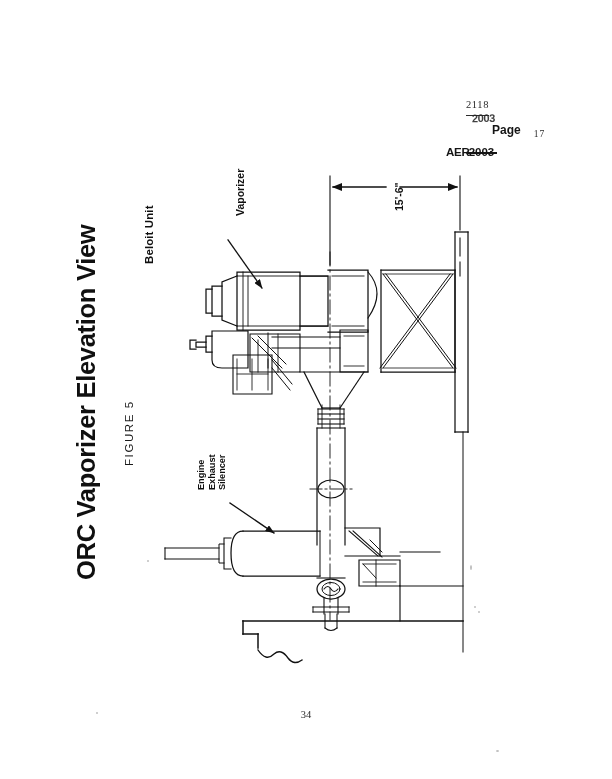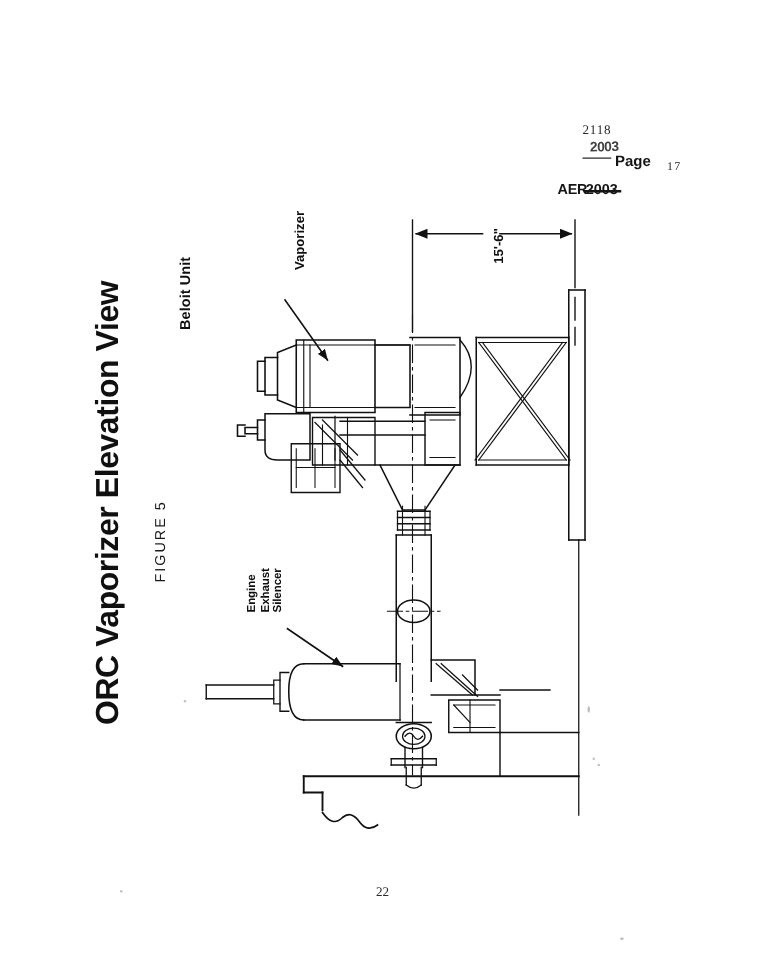--- a/index.html
+++ b/index.html
@@ -28,21 +28,21 @@
     text-align: left;
   }
   .stamp-docnum {
     position: absolute;
     left: 26px;
     top: 0px;
     font-size: 10.5px;
     letter-spacing: 0.6px;
     color: #2b2b2b;
     border-bottom: 1.3px solid #2b2b2b;
-    padding-bottom: 16px;
+    padding-bottom: 5px;
     line-height: 11px;
     font-family: "Liberation Serif", serif;
   }
   .stamp-aer-row {
     position: absolute;
     left: 6px;
     top: 12px;
     line-height: 12px;
     white-space: nowrap;
     margin-top: 34px;
@@ -222,21 +222,21 @@
   <div class="vtext" id="vaporizer-label">Vaporizer</div>
 
   <div id="silencer-label">
     <div>Engine</div>
     <div>Exhaust</div>
     <div>Silencer</div>
   </div>
 
   <div class="vtext" id="dim-label">15'-6"</div>
 
-  <div id="page-number">22</div>
+  <div id="page-number">34</div>
 
   <svg id="drawing-svg" width="612" height="779" viewBox="0 0 612 779">
     <defs>
       <marker id="arrHead" markerWidth="10" markerHeight="8" refX="9" refY="4" orient="auto" markerUnits="userSpaceOnUse">
         <path d="M0,0 L10,4 L0,8 z" fill="#111"></path>
       </marker>
       <marker id="arrHeadSm" markerWidth="9" markerHeight="7" refX="8.5" refY="3.5" orient="auto" markerUnits="userSpaceOnUse">
         <path d="M0,0 L9,3.5 L0,7 z" fill="#111"></path>
       </marker>
     </defs>

